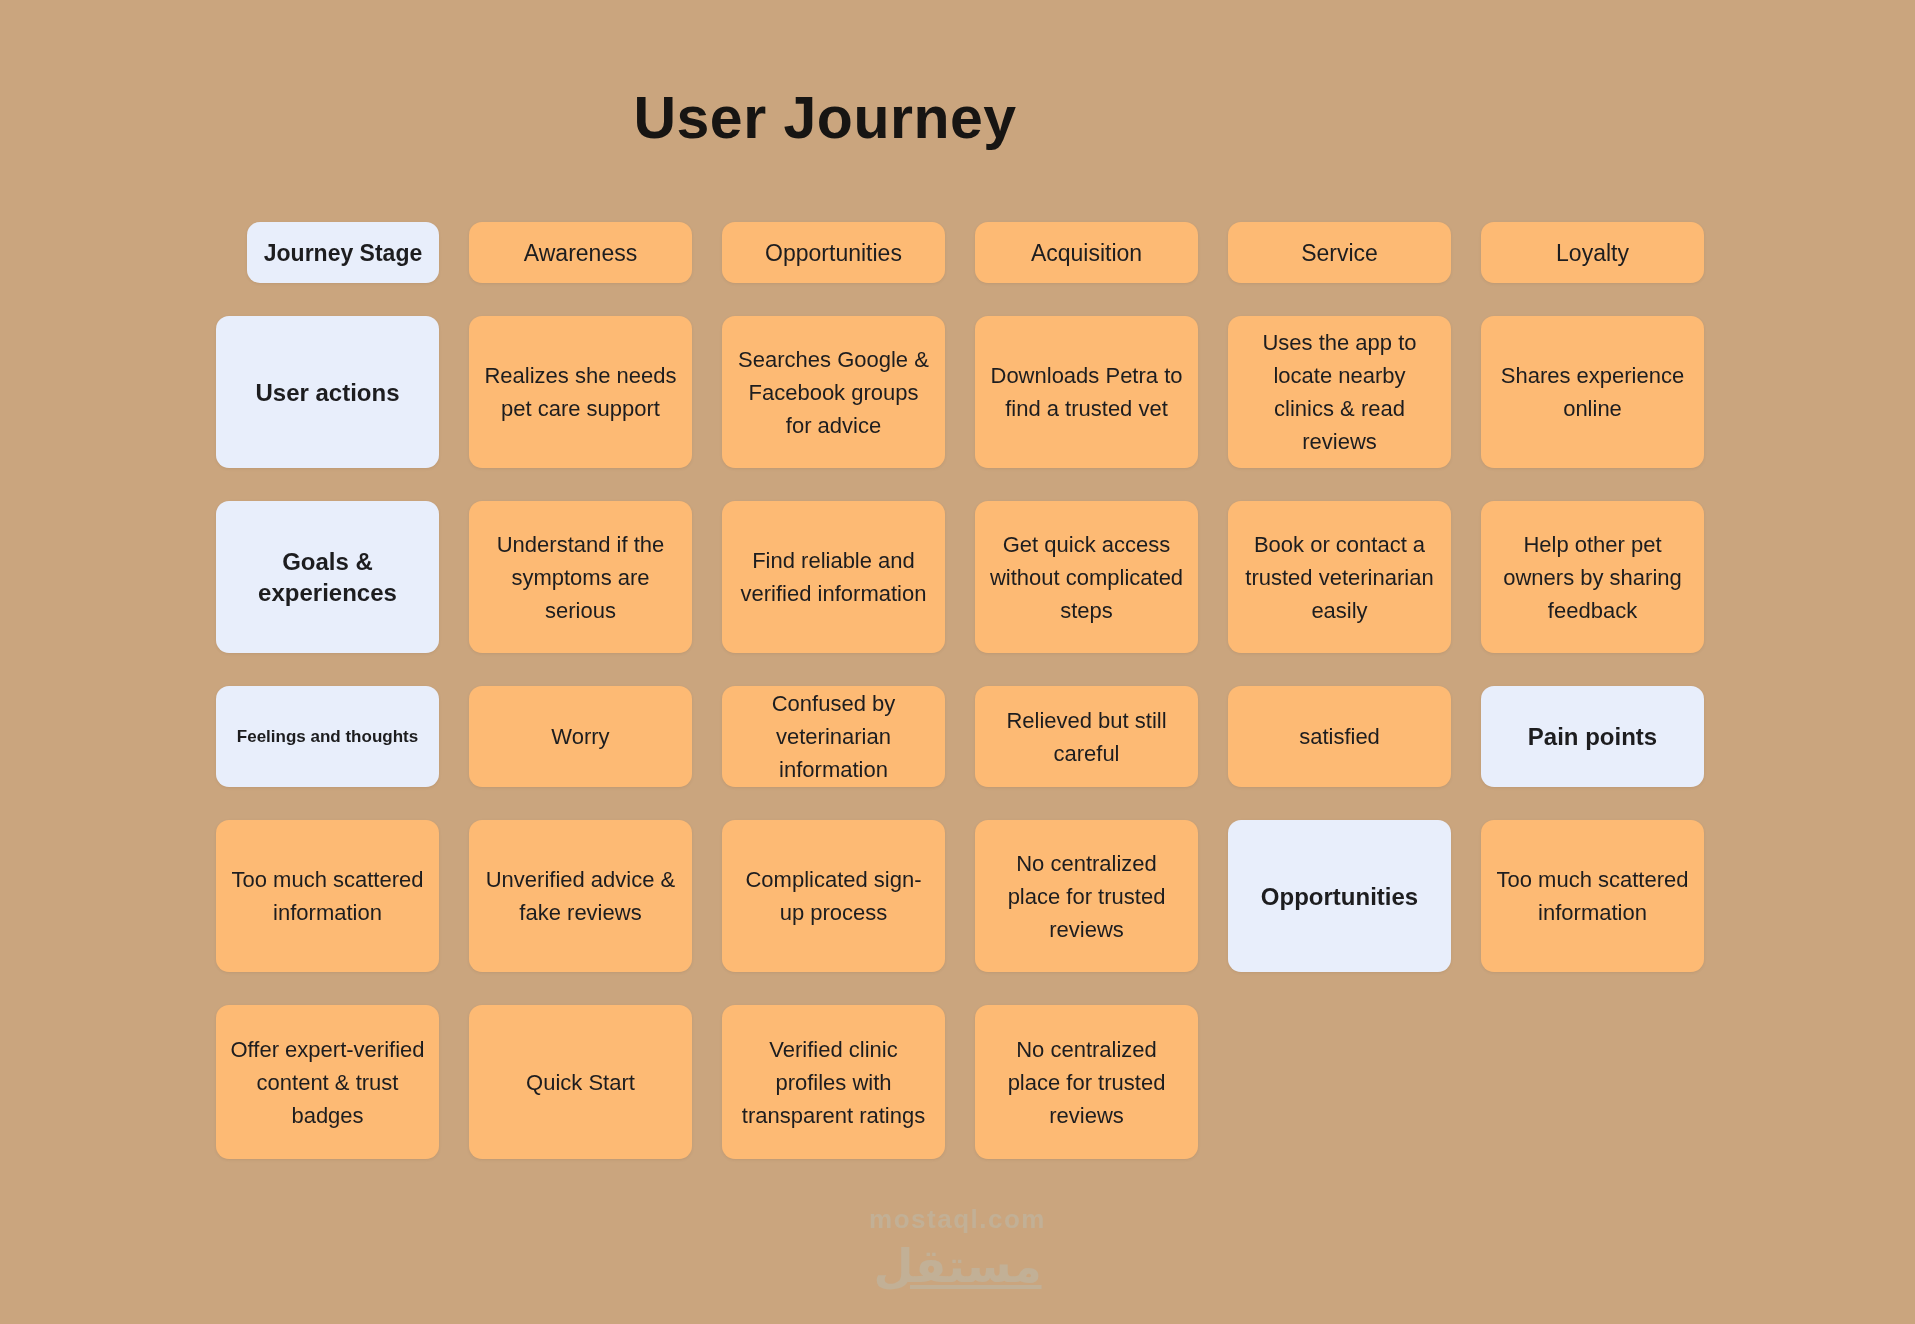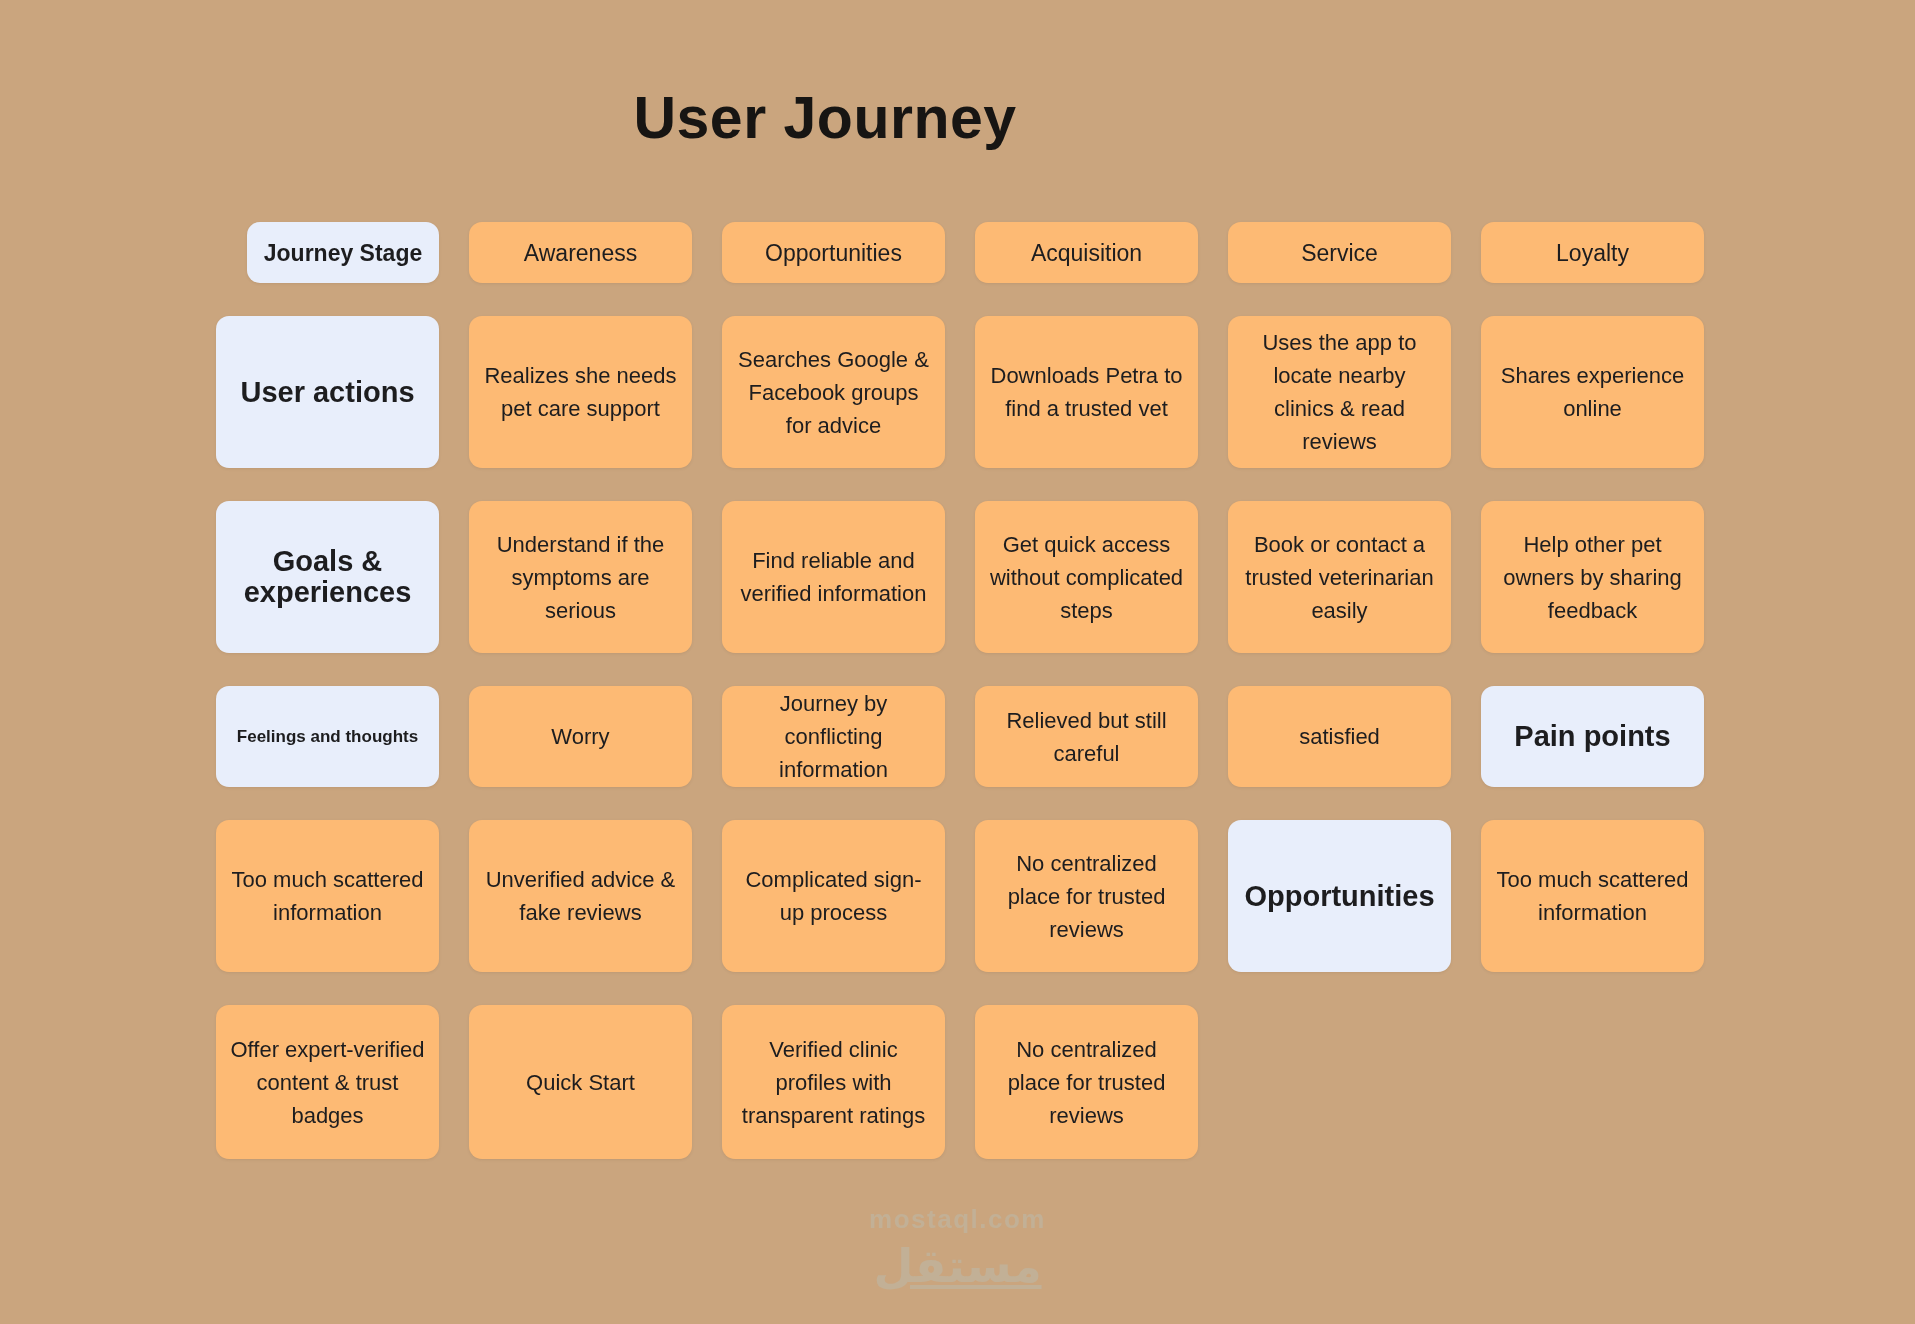--- a/index.html
+++ b/index.html
@@ -45,21 +45,21 @@
     line-height: 33px;
     box-shadow: 0 1px 3px rgba(90, 62, 34, 0.10);
   }
   .cell--header {
     font-size: 23px;
     line-height: 28px;
   }
   .cell--rowlabel {
     background: #E8EEFB;
     font-weight: 700;
-    font-size: 29px;
+    font-size: 24px;
     line-height: 31px;
   }
   .cell--corner {
     background: #E8EEFB;
     font-weight: 700;
     margin-left: 31px;
   }
   .cell--smalllabel {
     font-size: 17px;
     line-height: 25px;
@@ -107,21 +107,21 @@
     <div class="cell">Uses the app to locate nearby clinics &amp; read reviews</div>
     <div class="cell">Shares experience online</div>
     <div class="cell cell--rowlabel">Goals &amp; experiences</div>
     <div class="cell">Understand if the symptoms are serious</div>
     <div class="cell">Find reliable and verified information</div>
     <div class="cell">Get quick access without complicated steps</div>
     <div class="cell">Book or contact a trusted veterinarian easily</div>
     <div class="cell">Help other pet owners by sharing feedback</div>
     <div class="cell cell--rowlabel cell--smalllabel">Feelings and thoughts</div>
     <div class="cell">Worry</div>
-    <div class="cell">Journey by conflicting information</div>
+    <div class="cell">Confused by veterinarian information</div>
     <div class="cell">Relieved but still careful</div>
     <div class="cell">satisfied</div>
     <div class="cell cell--rowlabel">Pain points</div>
     <div class="cell">Too much scattered information</div>
     <div class="cell">Unverified advice &amp; fake reviews</div>
     <div class="cell">Complicated sign-up process</div>
     <div class="cell">No centralized place for trusted reviews</div>
     <div class="cell cell--rowlabel">Opportunities</div>
     <div class="cell">Too much scattered information</div>
     <div class="cell">Offer expert-verified content &amp; trust badges</div>

